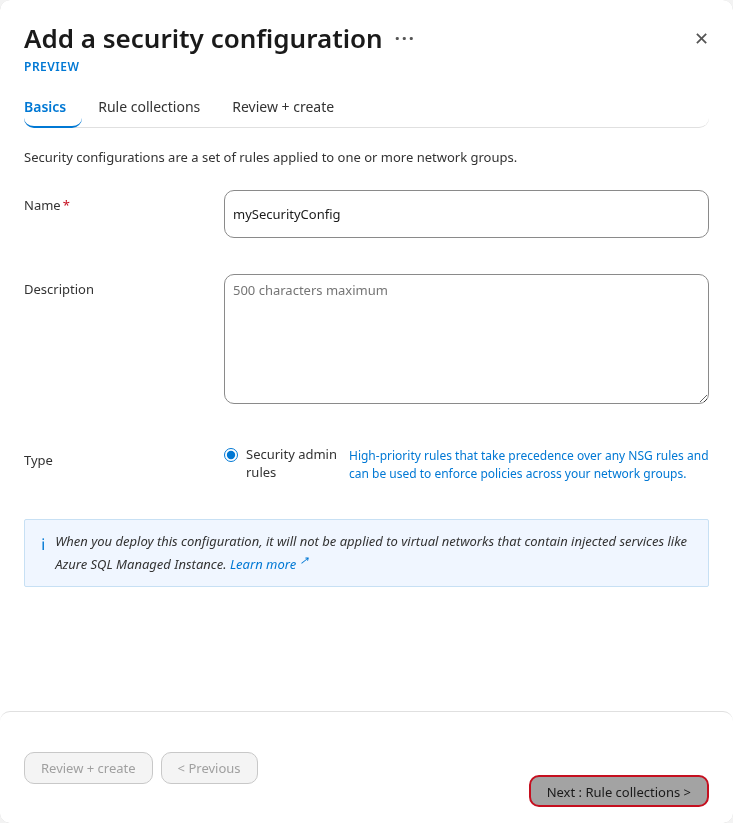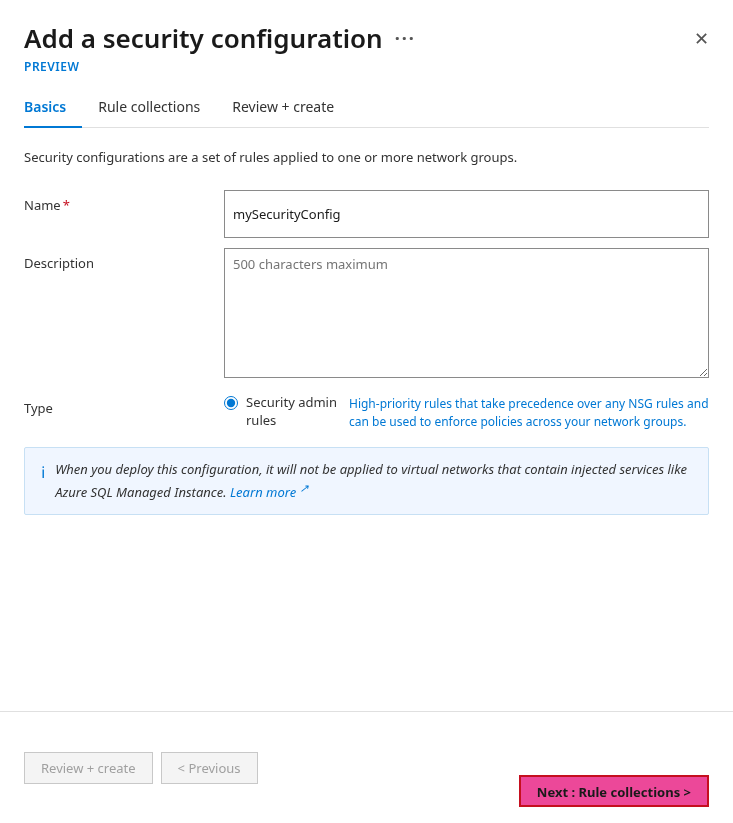--- a/index.html
+++ b/index.html
@@ -1,19 +1,20 @@
 <!DOCTYPE html>
 <html><head>
   <meta charset="utf-8">
   <style>
     * {
       box-sizing: border-box;
       margin: 0;
       padding: 0;
       font-family: 'Segoe UI', system-ui, -apple-system, sans-serif;
+      border-radius: 10px;
     }
 
     body {
       background: #f3f3f3;
       display: flex;
       justify-content: center;
       align-items: center;
       min-height: 100vh;
     }
 
@@ -108,21 +109,21 @@
 
     .section-description {
       font-size: 13px;
       color: #333;
       margin-bottom: 24px;
     }
 
     .form-row {
       display: flex;
       align-items: flex-start;
-      margin-bottom: 10px;
+      margin-bottom: 36px;
     }
 
     .form-label {
       width: 200px;
       font-size: 13px;
       color: #333;
       padding-top: 6px;
       flex-shrink: 0;
     }
 
@@ -254,23 +255,23 @@
 
     .btn-disabled {
       color: #a0a0a0;
       border-color: #c8c8c8;
       cursor: default;
       background: #f4f4f4;
     }
 
     .btn-primary-outline {
       border: 2px solid #c50f1f;
-      background: #ec4899;
+      background: #a3a3a3;
       color: #1a1a1a;
-      font-weight: 700;
+      font-weight: 400;
       margin-top: 47px;
     }
 
     .spacer {
       flex: 1;
     }
   </style>
 </head>
 <body>
 

